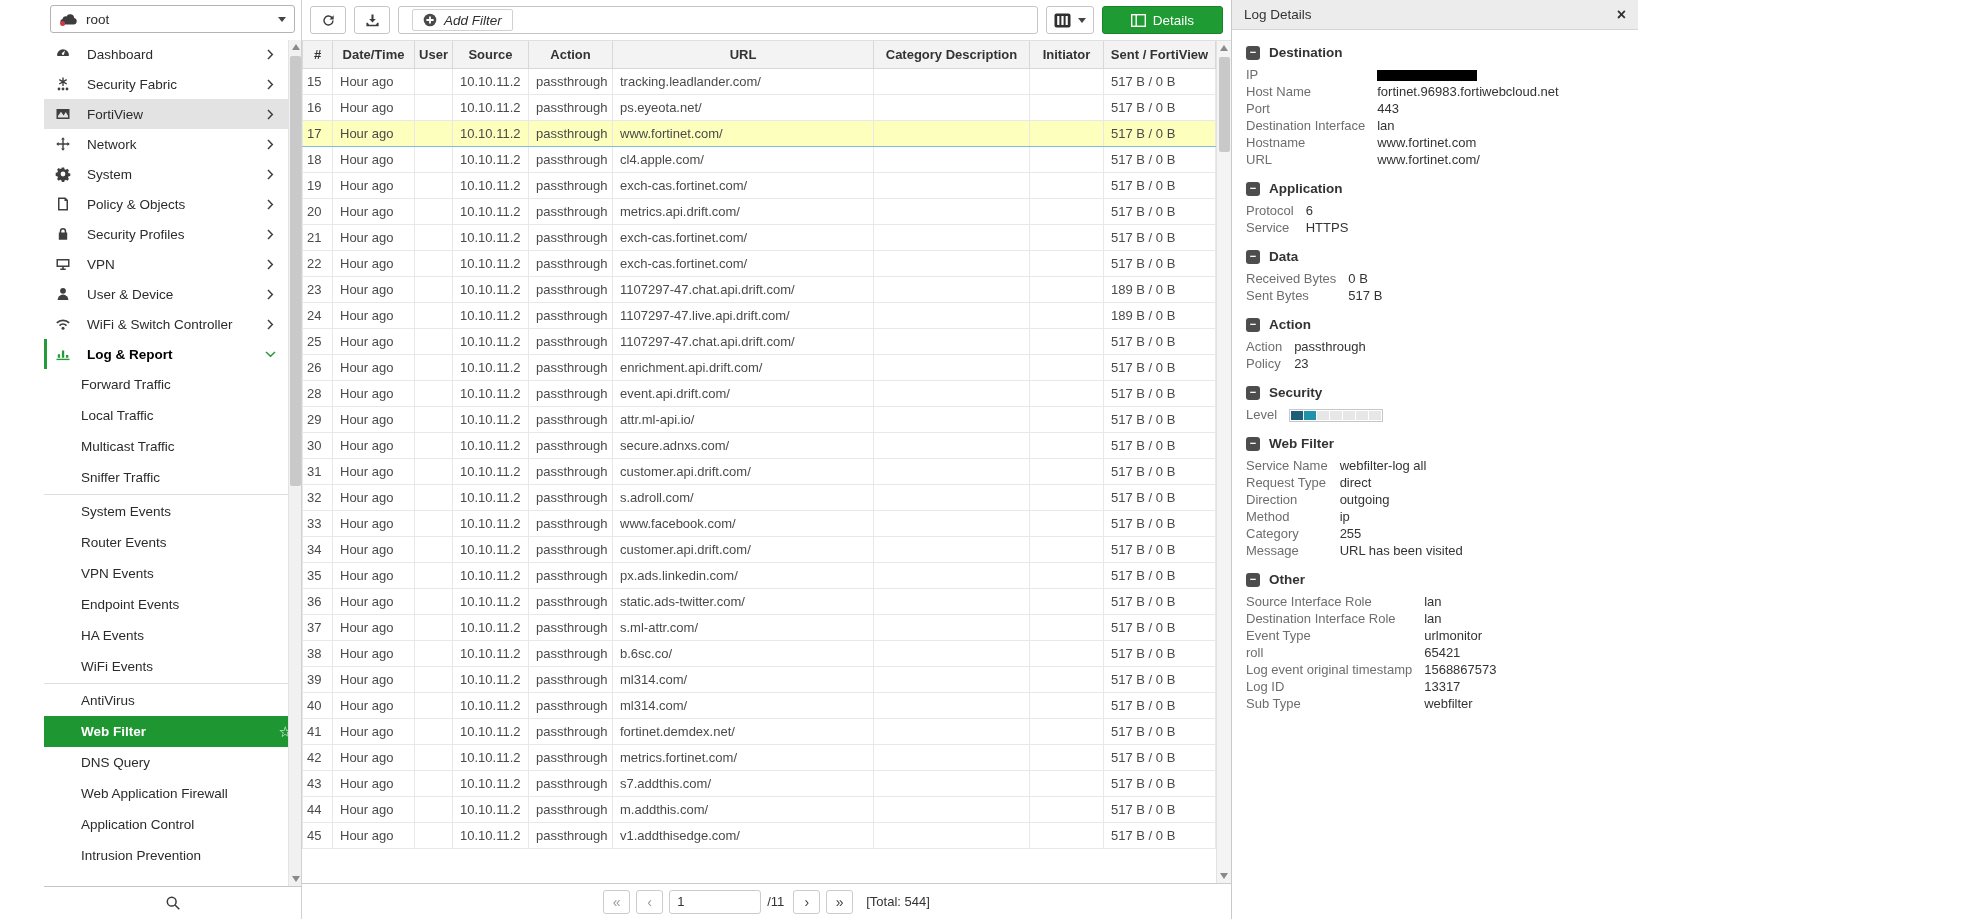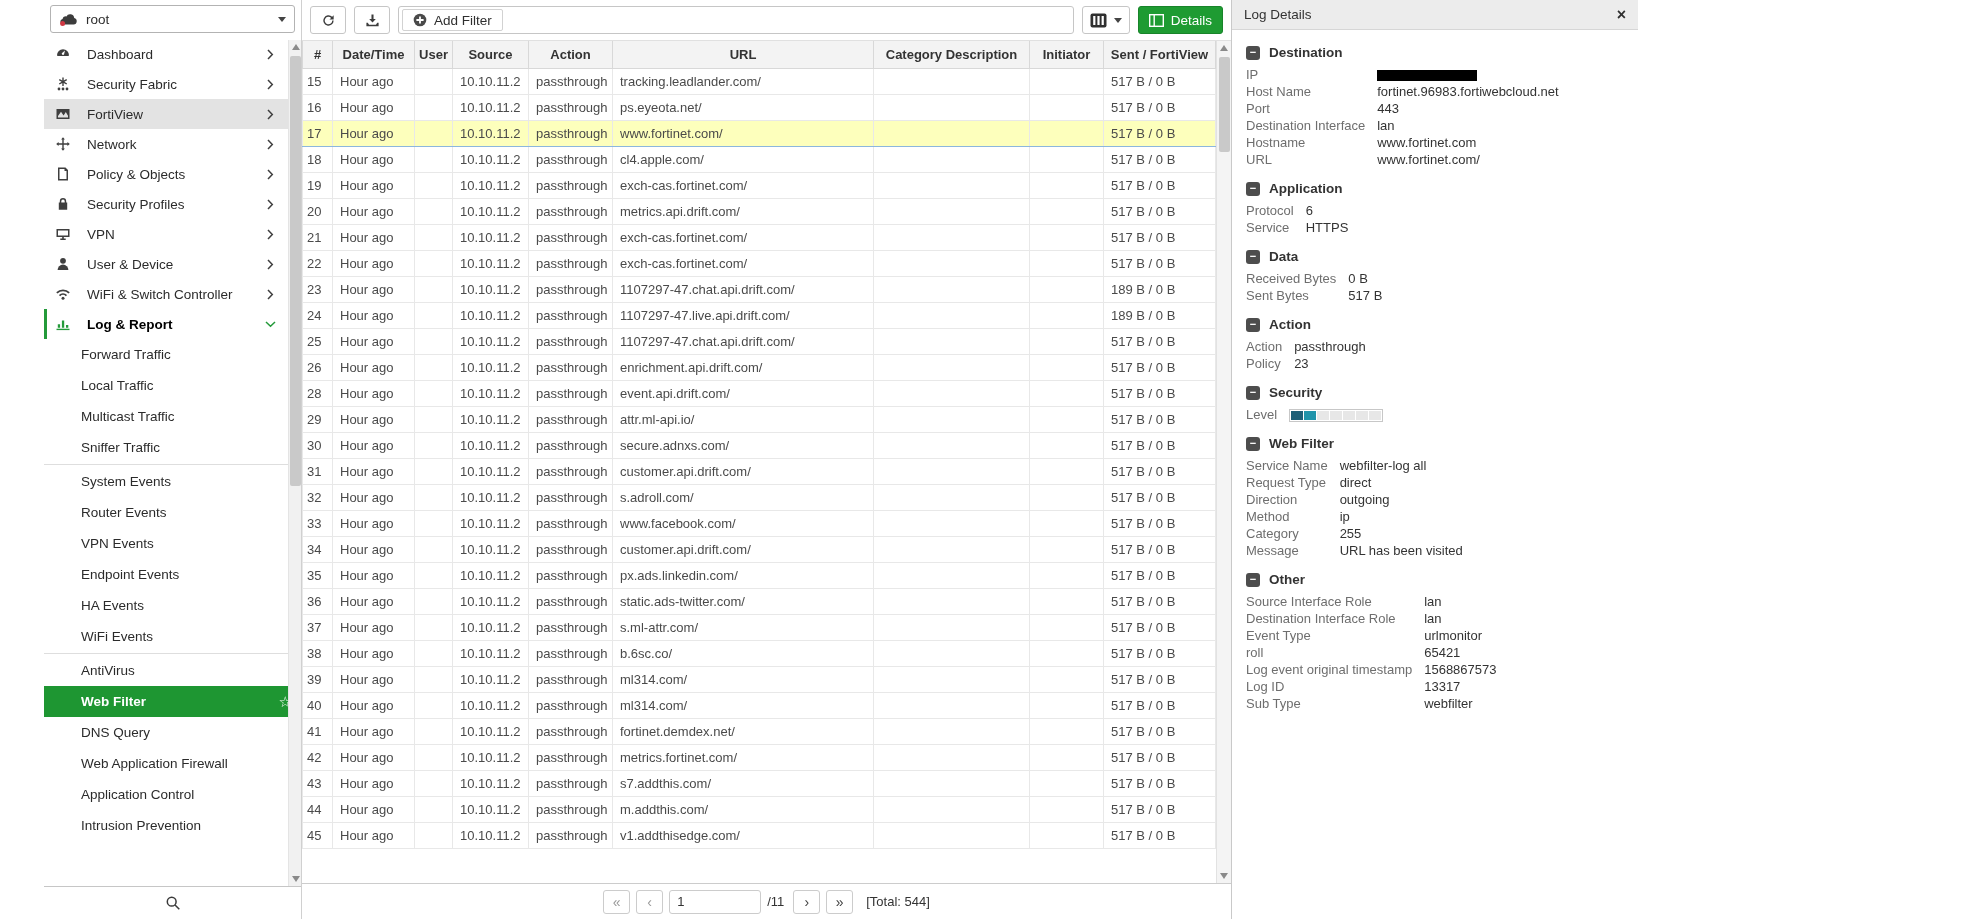--- a/index.html
+++ b/index.html
@@ -27,23 +27,23 @@
   .side-scroll .thumb { position:absolute; top:16px; left:1px; width:11px; height:430px; background:#c9c9c9; border-radius:2px; }
   .arrow-up,.arrow-down { position:absolute; left:3px; width:0; height:0; border-left:4px solid transparent; border-right:4px solid transparent; }
   .arrow-up { top:4px; border-bottom:6px solid #8a8a8a; }
   .arrow-down { bottom:4px; border-top:6px solid #8a8a8a; }
   .sidebar-search { position:absolute; left:0; right:0; bottom:0; height:33px; background:#fff; border-top:1px solid #c6c6c6; display:flex; align-items:center; justify-content:center; }
 
   
   .main { flex:1; min-width:0; display:flex; flex-direction:column; border-right:1px solid #c9c9c9; }
   .toolbar { height:40px; flex:none; display:flex; align-items:center; gap:8px; padding:0 8px; background:#fff; }
   .tb-btn { height:28px; min-width:36px; border:1px solid #c6c6c6; border-radius:3px; background:#fff; display:flex; align-items:center; justify-content:center; gap:5px; color:#3c3c3c; padding:0 7px; }
-  .filterbar { flex:1; height:28px; border:1px solid #c6c6c6; border-radius:3px; background:#fff; display:flex; align-items:center; padding:0 3px; }
+  .filterbar { flex:1; height:28px; border:1px solid #c6c6c6; border-radius:3px; background:#fff; display:flex; align-items:center; padding:0 13px;font-style:italic; }
   .filter-chip { height:22px; border:1px solid #d2d2d2; border-radius:2px; background:#fff; display:flex; align-items:center; gap:7px; padding:0 10px; color:#2f2f2f; font-size:13.5px; }
-  .details-btn { height:28px; flex:none; background:#1e9b32; border:1px solid #18842a; border-radius:3px; color:#fff; display:flex; align-items:center; gap:7px; padding:0 10px; font-size:13.5px; white-space:nowrap; }
+  .details-btn { height:28px; flex:none; background:#1e9b32; border:1px solid #18842a; border-radius:3px; color:#fff; display:flex; align-items:center; gap:7px; padding:0 28px; font-size:13.5px; white-space:nowrap; }
 
   .table-wrap { flex:1; position:relative; overflow:hidden; border-top:1px solid #e0e0e0; }
   table { border-collapse:collapse; table-layout:fixed; width:calc(100% - 15px); }
   th { height:27px; background:#f3f3f3; border:1px solid #d8d8d8; border-top:none; font-weight:bold; font-size:13px; color:#333; text-align:center; padding:0 4px; white-space:nowrap; overflow:hidden; }
   td { height:26px; border:1px solid #e8e8e8; font-size:13px; color:#4a4a4a; padding:0 7px; white-space:nowrap; overflow:hidden; background:#fff; }
   td.cell-num { padding:0 4px; }
   tr.selected td { background:#fdffbc; border-top:1px solid #8cb7dd; border-bottom:1px solid #8cb7dd; }
   .table-scroll { position:absolute; top:0; right:0; bottom:0; width:15px; background:#f4f4f4; border-left:1px solid #e2e2e2; }
   .table-scroll .thumb { position:absolute; top:16px; left:2px; width:11px; height:95px; background:#c9c9c9; border-radius:2px; }
 
@@ -142,20 +142,33 @@
           <span class="nav-label">Network</span>
           <span class="icon chev chev-r">
             <svg width="7" height="11" viewBox="0 0 7 11" fill="none" stroke="currentColor" stroke-width="1.5">
               <path d="M1 1l4.3 4.5L1 10"></path>
             </svg>
           </span>
         </div>
         <div class="nav-item">
           <span class="icon">
             <svg width="16" height="16" viewBox="0 0 16 16" fill="currentColor">
+              <path fill-rule="evenodd" d="M6.8 1.5h2.4l.3 1.7c.5.1 1 .3 1.4.6l1.4-1 1.7 1.7-1 1.4c.3.4.5.9.6 1.4l1.7.3v2.4l-1.7.3c-.1.5-.3 1-.6 1.4l1 1.4-1.7 1.7-1.4-1c-.4.3-.9.5-1.4.6l-.3 1.7H6.8l-.3-1.7a5 5 0 0 1-1.4-.6l-1.4 1-1.7-1.7 1-1.4a5 5 0 0 1-.6-1.4l-1.7-.3V6.8l1.7-.3c.1-.5.3-1 .6-1.4l-1-1.4 1.7-1.7 1.4 1c.4-.3.9-.5 1.4-.6zM8 5.6A2.4 2.4 0 1 0 8 10.4 2.4 2.4 0 0 0 8 5.6z"></path>
+            </svg>
+          </span>
+          <span class="nav-label">System</span>
+          <span class="icon chev chev-r">
+            <svg width="7" height="11" viewBox="0 0 7 11" fill="none" stroke="currentColor" stroke-width="1.5">
+              <path d="M1 1l4.3 4.5L1 10"></path>
+            </svg>
+          </span>
+        </div>
+        <div class="nav-item">
+          <span class="icon">
+            <svg width="16" height="16" viewBox="0 0 16 16" fill="currentColor">
               <path fill-rule="evenodd" d="M3 1.5h7.5L13 4v10.5H3zm1.5 1.5v10h7v-8h-2v-2z"></path>
             </svg>
           </span>
           <span class="nav-label">Policy &amp; Objects</span>
           <span class="icon chev chev-r">
             <svg width="7" height="11" viewBox="0 0 7 11" fill="none" stroke="currentColor" stroke-width="1.5">
               <path d="M1 1l4.3 4.5L1 10"></path>
             </svg>
           </span>
         </div>

